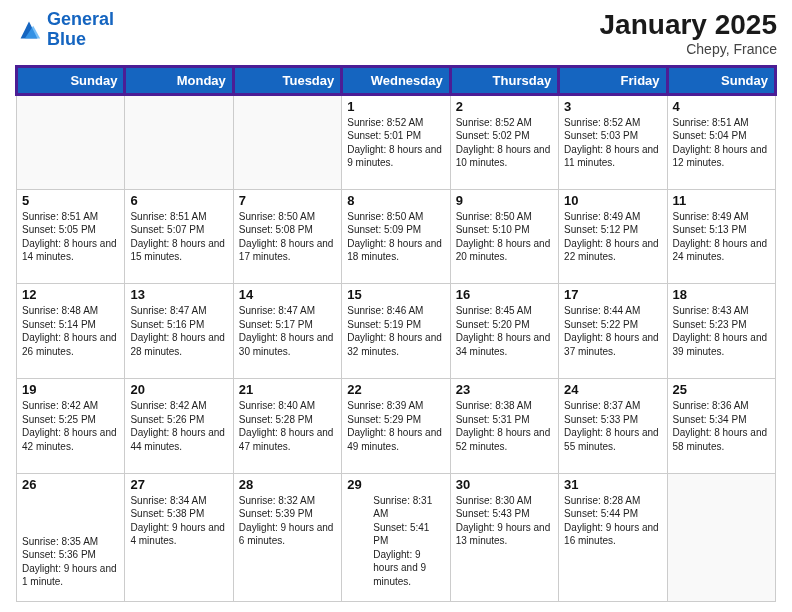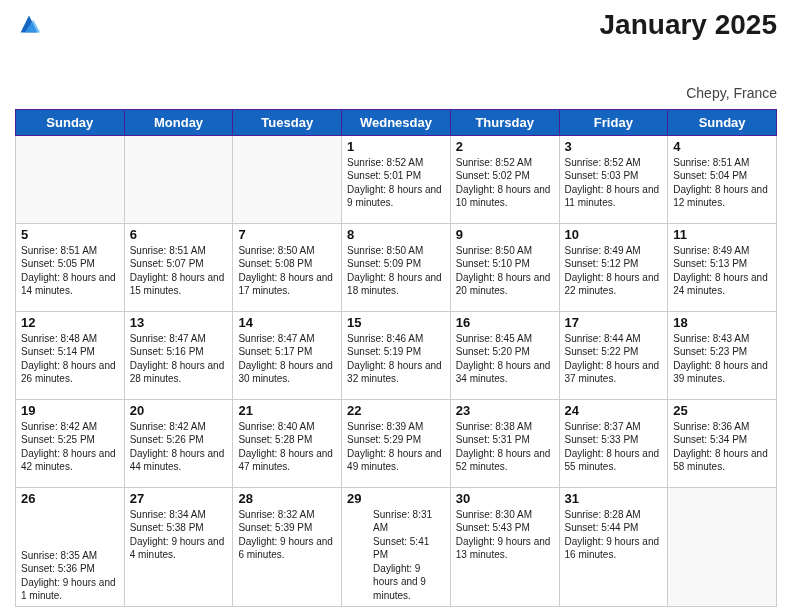--- a/index.html
+++ b/index.html
@@ -46,37 +46,36 @@
     }
     .month-title {
       font-size: 28px;
       font-weight: bold;
       color: #1a1a1a;
       line-height: 1.1;
     }
     .location {
       font-size: 14px;
       color: #444;
-      margin-top: 44px;
     }
     .calendar {
       flex: 1;
       border: 1px solid #ccc;
       border-collapse: collapse;
       width: 100%;
       table-layout: fixed;
     }
     .calendar th {
       background: #1565C0;
       color: #fff;
-      text-align: center;
+      text-align: right;
       padding: 5px 6px;
       font-size: 13px;
       font-weight: bold;
-      border: 1px solid #4c1d95;
+      border: 3px solid #4c1d95;
     }
     .calendar td {
       border: 1px solid #ccc;
       vertical-align: top;
       padding: 3px 5px;
       font-size: 10px;
       color: #222;
       height: 88px;
       width: calc(100% / 7);
     }
@@ -101,20 +100,24 @@
 </head>
 <body>
 
 <div class="page">
   <div class="header">
     <div class="logo">
       <svg class="logo-icon" viewBox="0 0 40 40" xmlns="http://www.w3.org/2000/svg">
         <polygon points="8,32 20,8 32,32" fill="#1565C0"></polygon>
         <polygon points="14,32 26,14 36,32" fill="#42A5F5" opacity="0.7"></polygon>
       </svg>
+      <div class="logo-text">
+        <div><span>General</span></div>
+        <div><span style="color:#1565C0">Blue</span></div>
+      </div>
     </div>
     <div class="title-block">
       <div class="month-title">January 2025</div>
       <div class="location">Chepy, France</div>
     </div>
   </div>
 
   <table class="calendar">
     <thead>
       <tr>

